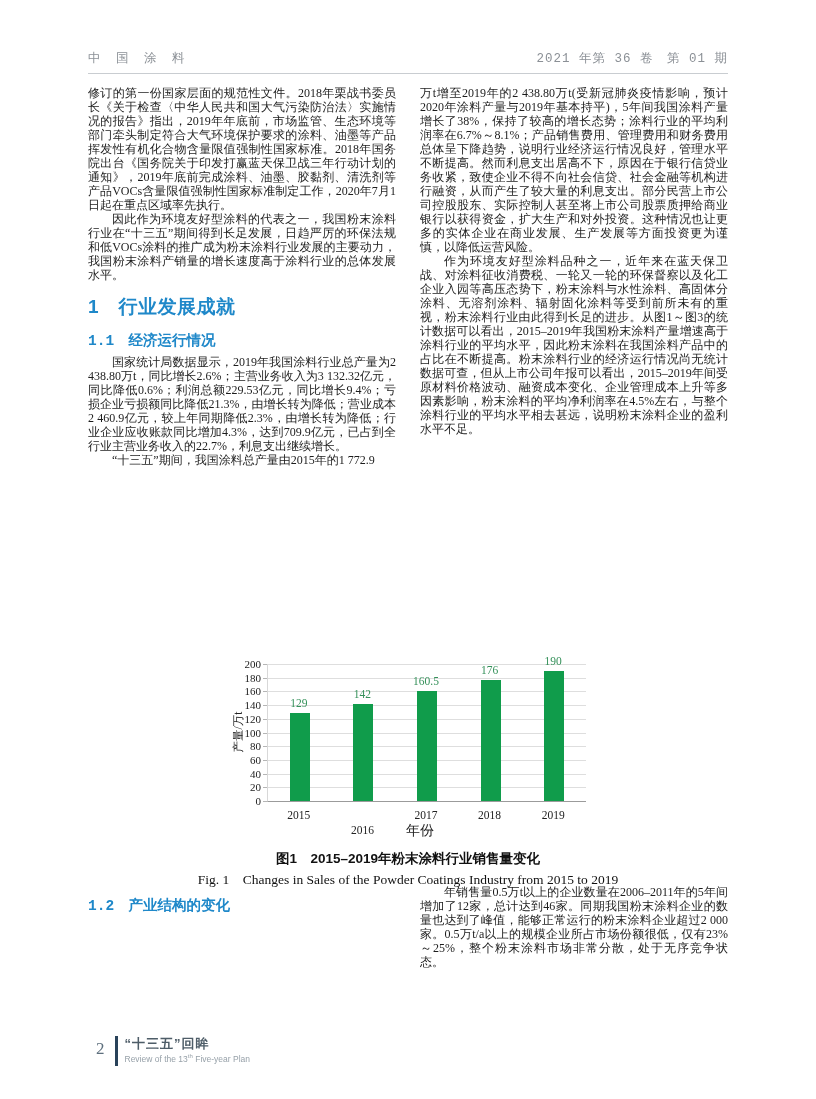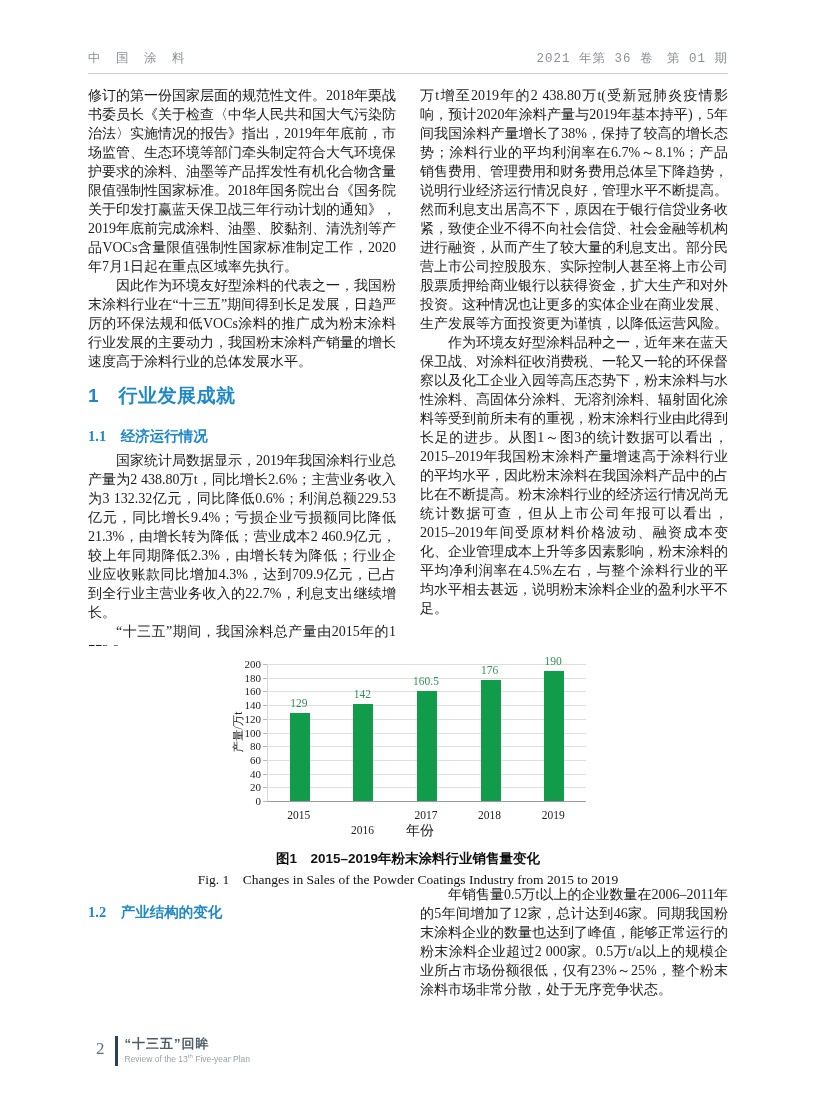--- a/index.html
+++ b/index.html
@@ -17,34 +17,34 @@
   }
   .hdr .journal { letter-spacing:4px; }
   .hdr .issue { letter-spacing:1px; }
 
   .cols { position:absolute; left:88px; width:640px; display:flex; gap:24px; }
   .col { width:308px; }
   .cols-top { top:86px; height:560px; overflow:hidden; }
   .cols-bottom { top:885px; height:150px; overflow:hidden; }
 
   p.body-p {
-    margin:0; font-size:14px; line-height:19px; text-align:justify;
+    margin:0; font-size:12px; line-height:14px; text-align:justify;
     color:#1c1c1c;
   }
   p.indent { text-indent:2em; }
 
   .h1 {
     font-family:"Liberation Sans","DejaVu Sans",sans-serif;
     color:#1f88c9; font-weight:bold; font-size:19px;
     margin:12px 0 7px 0; letter-spacing:0.5px;
   }
   .h2 {
-    font-family:Liberation Serif, serif;
+    font-family:Liberation Mono, monospace;
     color:#1f88c9; font-weight:bold; font-size:14.5px;
-    margin:18px 0 5px 0;
+    margin:11px 0 5px 0;
   }
 
   
   .figure { position:absolute; left:88px; top:652px; width:640px; }
   .chart { position:relative; margin-left:136px; width:380px; height:188px;
            font-family:"Liberation Serif","DejaVu Serif",serif; }
   .plot {
     position:absolute; left:43px; top:12px; width:318px; height:137px;
     border-bottom:1px solid #9b9b9b; border-left:1px solid #d8d8d8;
   }

